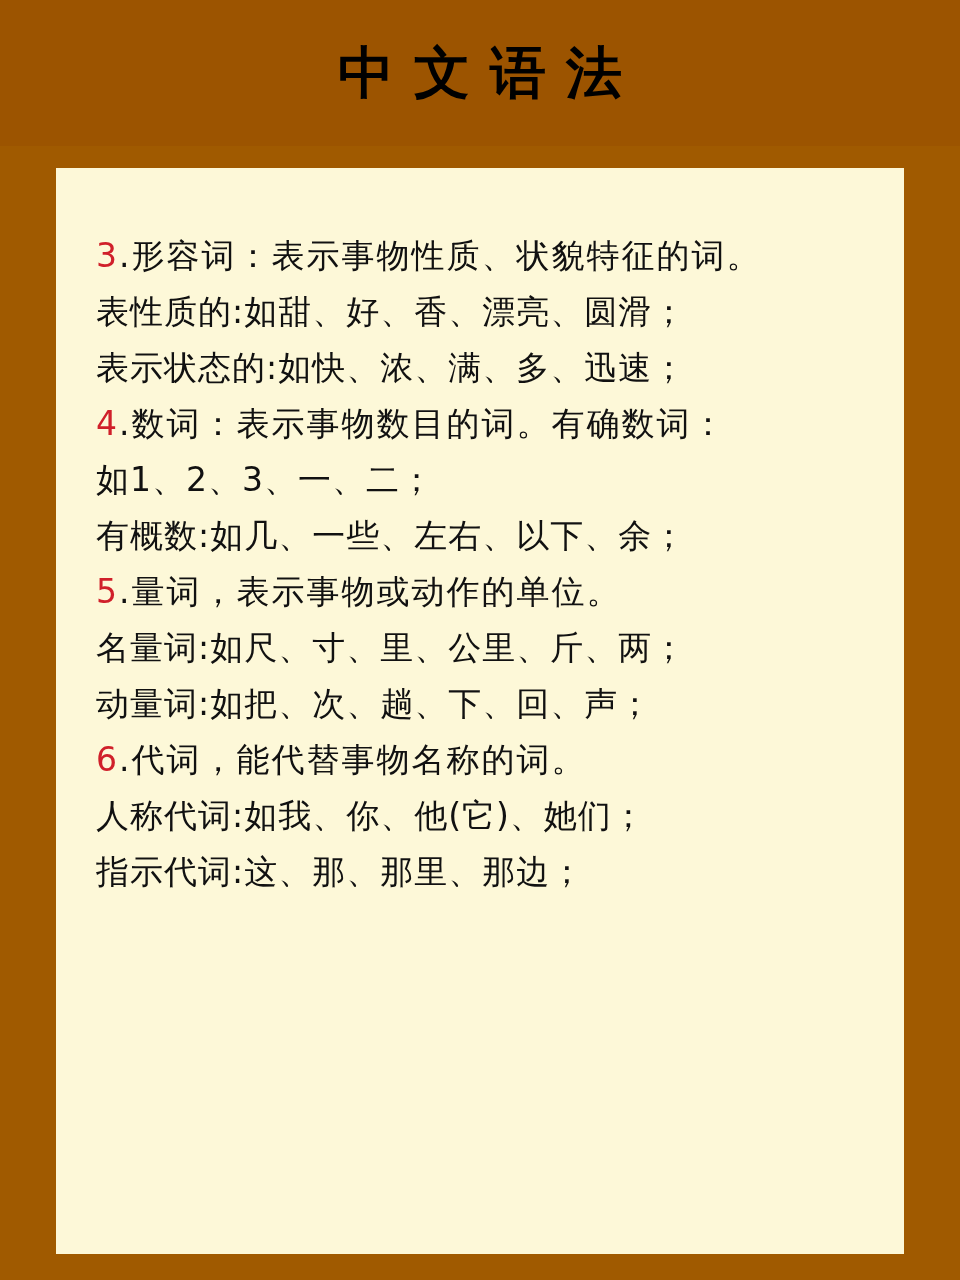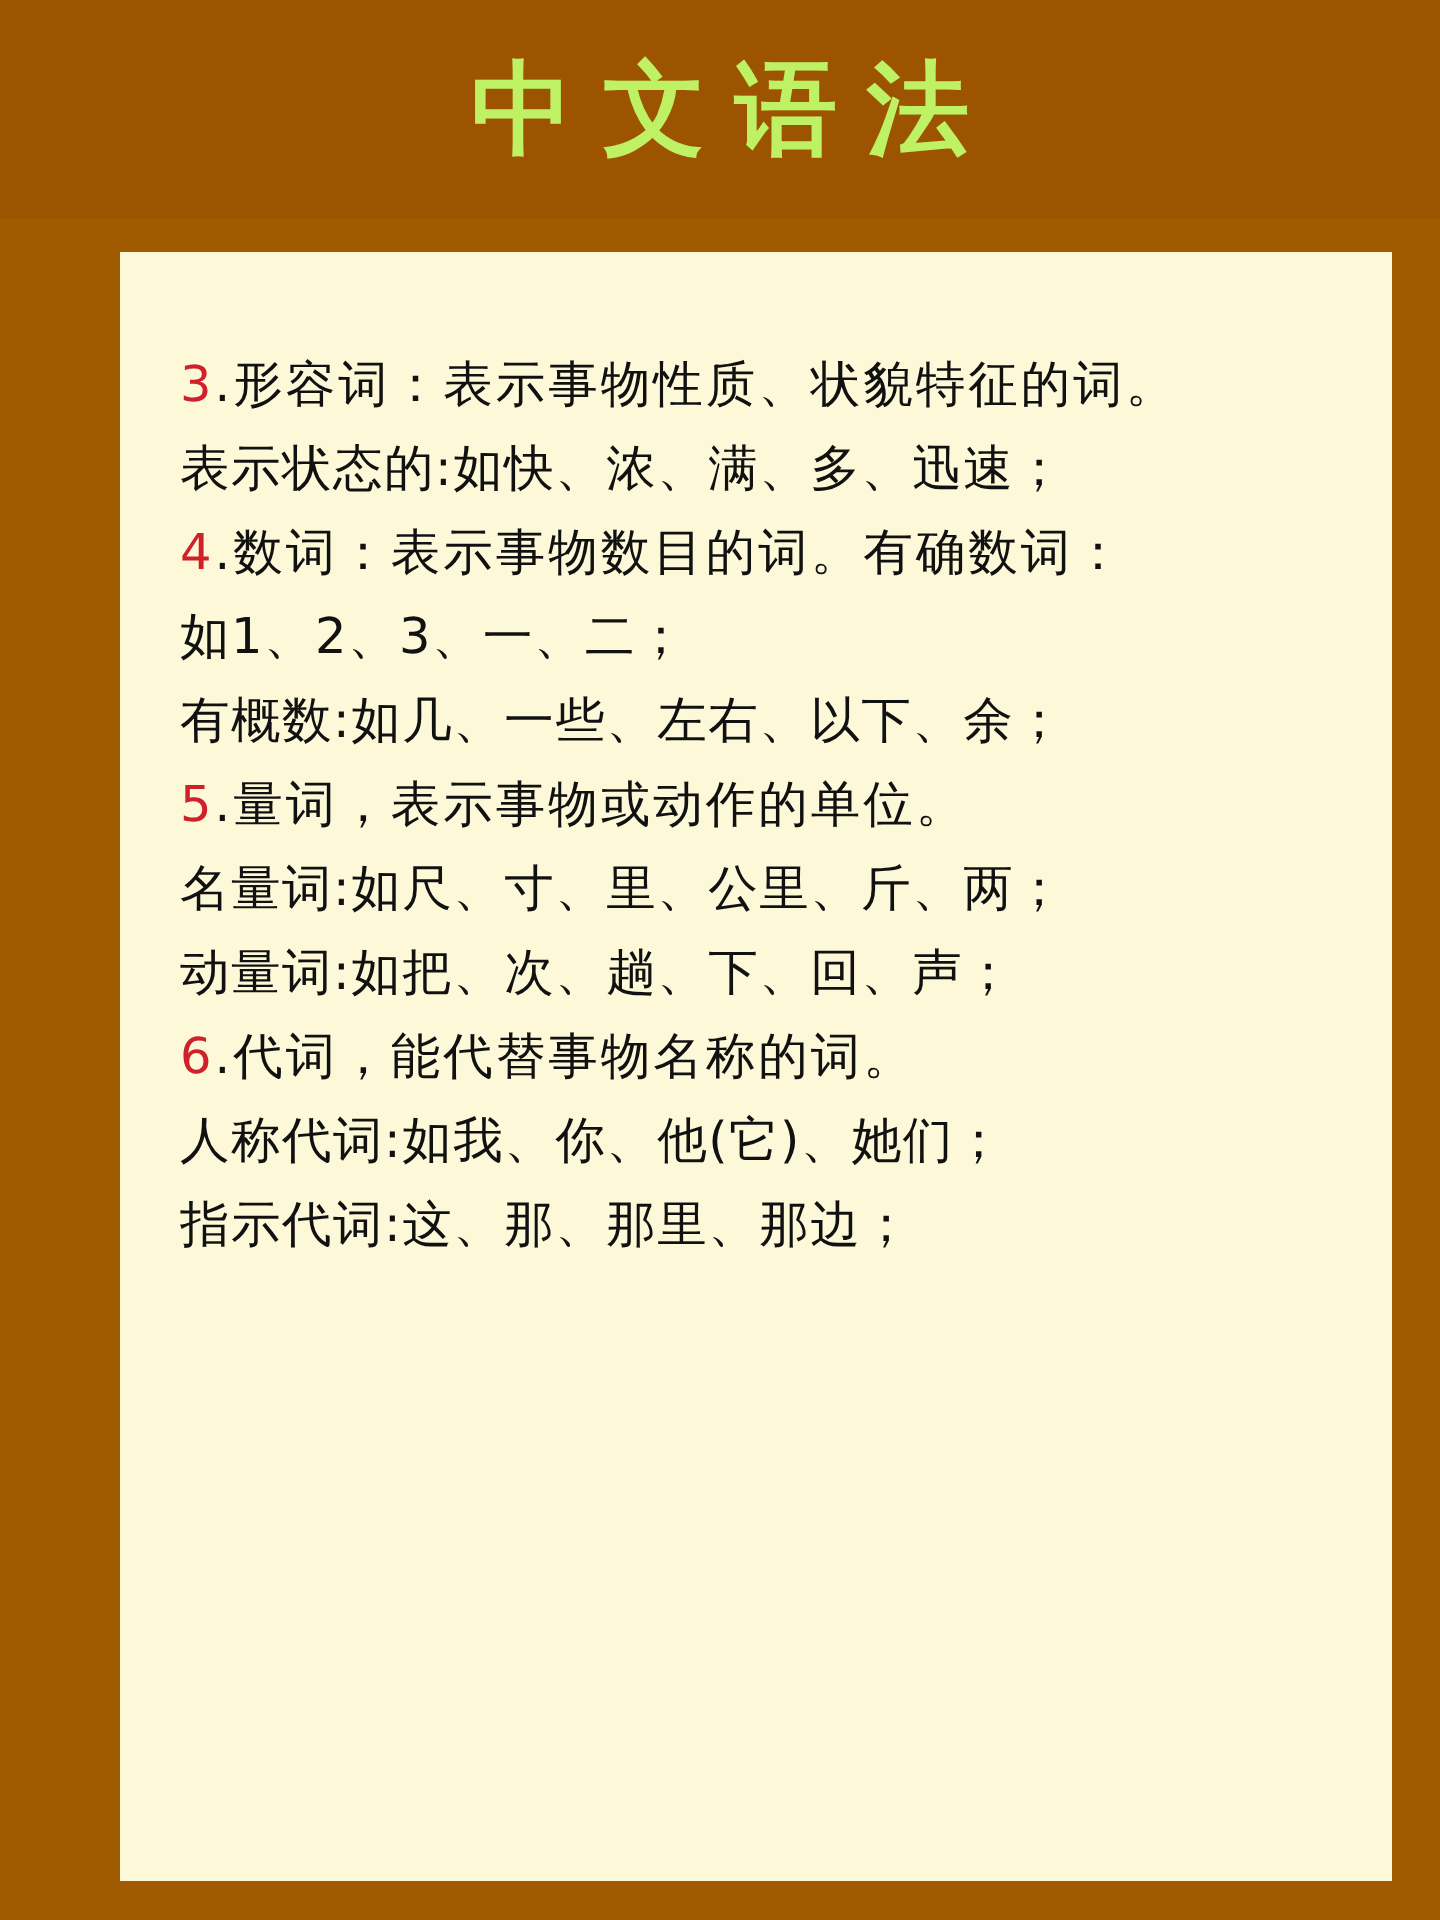--- a/index.html
+++ b/index.html
@@ -25,38 +25,37 @@
     left: 0;
     top: 0;
     width: 960px;
     height: 146px;
     background: #9c5400;
     display: flex;
     align-items: center;
     justify-content: center;
   }
   .header-title {
-    color: #bef264;
-    font-size: 68px;
+    color: #000000;
+    font-size: 56px;
     font-weight: bold;
     letter-spacing: 20px;
     text-indent: 20px;
     line-height: 1;
     font-family: Liberation Serif, serif;
   }
   .card {
     position: absolute;
     left: 56px;
     top: 168px;
     width: 848px;
     height: 1086px;
     background: #fdf8d8;
     box-sizing: border-box;
     padding: 60px 40px 20px 40px;
-    margin-left: 24px;
   }
   .content {
     margin: 0;
     padding: 0;
   }
   .line {
     font-size: 33px;
     line-height: 56px;
     color: #111111;
     white-space: nowrap;
@@ -90,20 +89,21 @@
 
 <div class="page">
 
   <div class="header">
     <div class="header-title">中文语法</div>
   </div>
 
   <div class="card">
     <div class="content" id="content-lines">
         <div class="line head"><span class="num">3</span><span class="lead">.形容词：</span><span class="body">表示事物性质、状貌特征的词。</span></div>
+        <div class="line"><span class="lead">表性质的:</span><span class="body">如甜、好、香、漂亮、圆滑；</span></div>
         <div class="line"><span class="lead">表示状态的:</span><span class="body">如快、浓、满、多、迅速；</span></div>
         <div class="line head"><span class="num">4</span><span class="lead">.数词：</span><span class="body">表示事物数目的词。有确数词：</span></div>
         <div class="line"><span class="body">如1、2、3、一、二；</span></div>
         <div class="line"><span class="lead">有概数:</span><span class="body">如几、一些、左右、以下、余；</span></div>
         <div class="line head"><span class="num">5</span><span class="lead">.量词，</span><span class="body">表示事物或动作的单位。</span></div>
         <div class="line"><span class="lead">名量词:</span><span class="body">如尺、寸、里、公里、斤、两；</span></div>
         <div class="line"><span class="lead">动量词:</span><span class="body">如把、次、趟、下、回、声；</span></div>
         <div class="line head"><span class="num">6</span><span class="lead">.代词，</span><span class="body">能代替事物名称的词。</span></div>
         <div class="line"><span class="lead">人称代词:</span><span class="body">如我、你、他(它)、她们；</span></div>
         <div class="line"><span class="lead">指示代词:</span><span class="body">这、那、那里、那边；</span></div>

